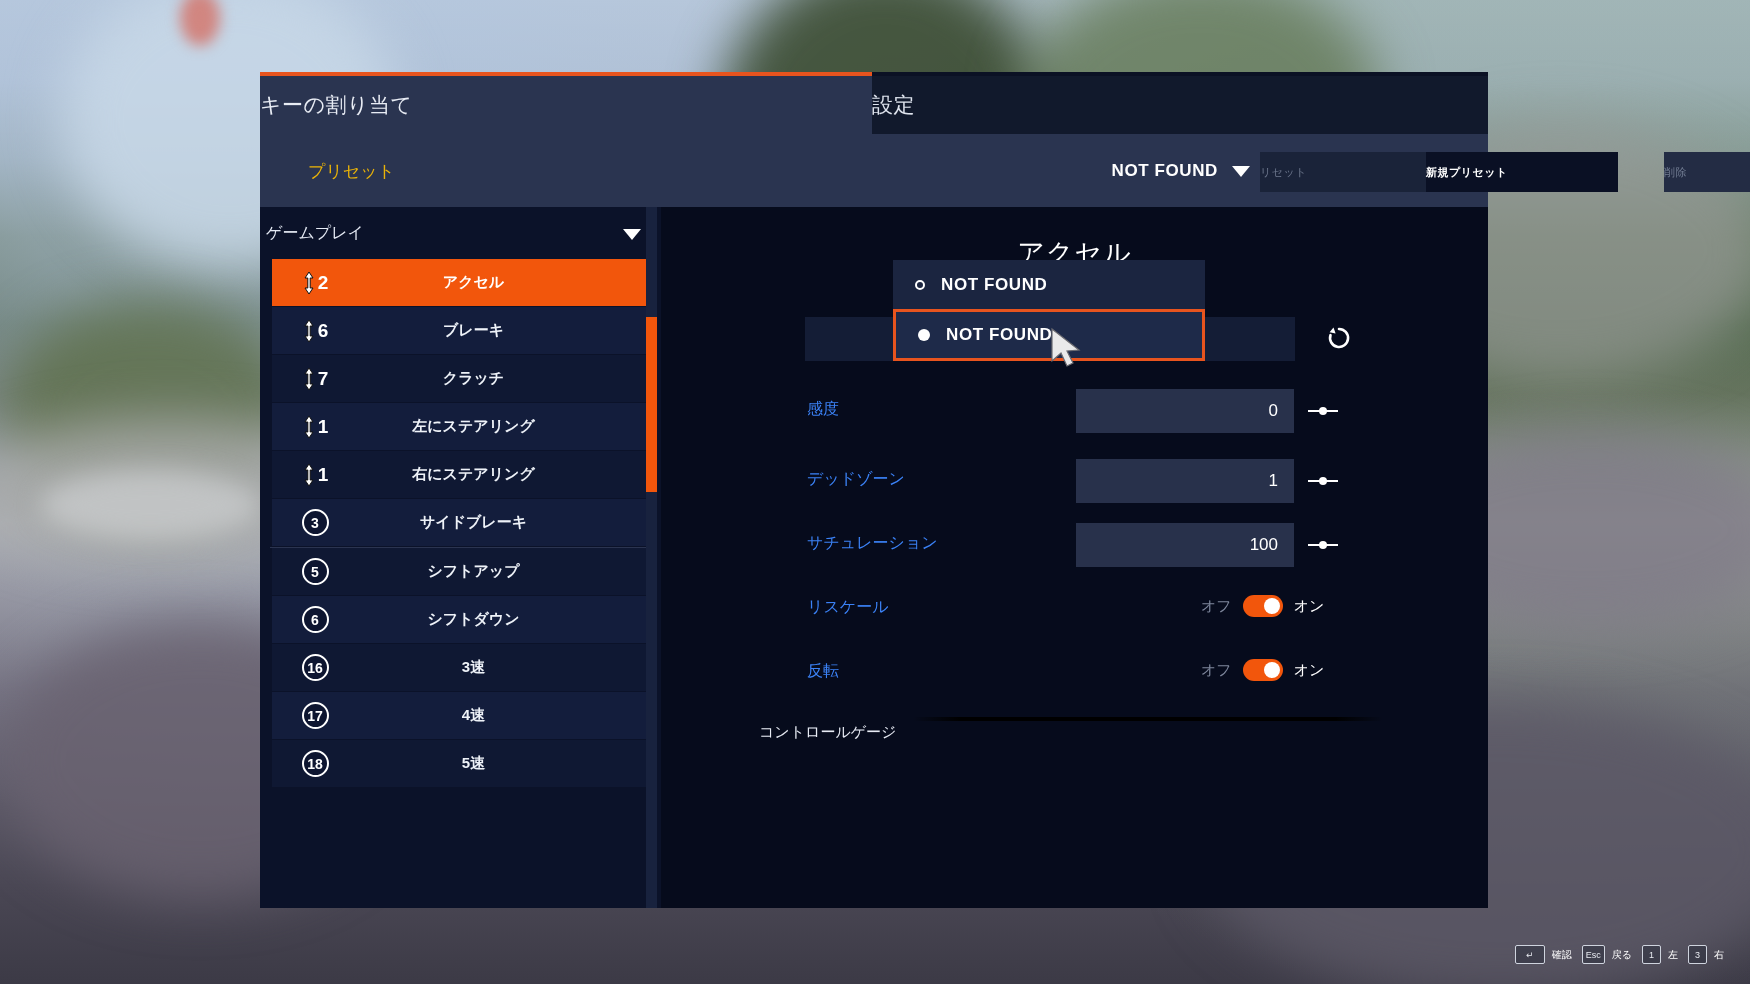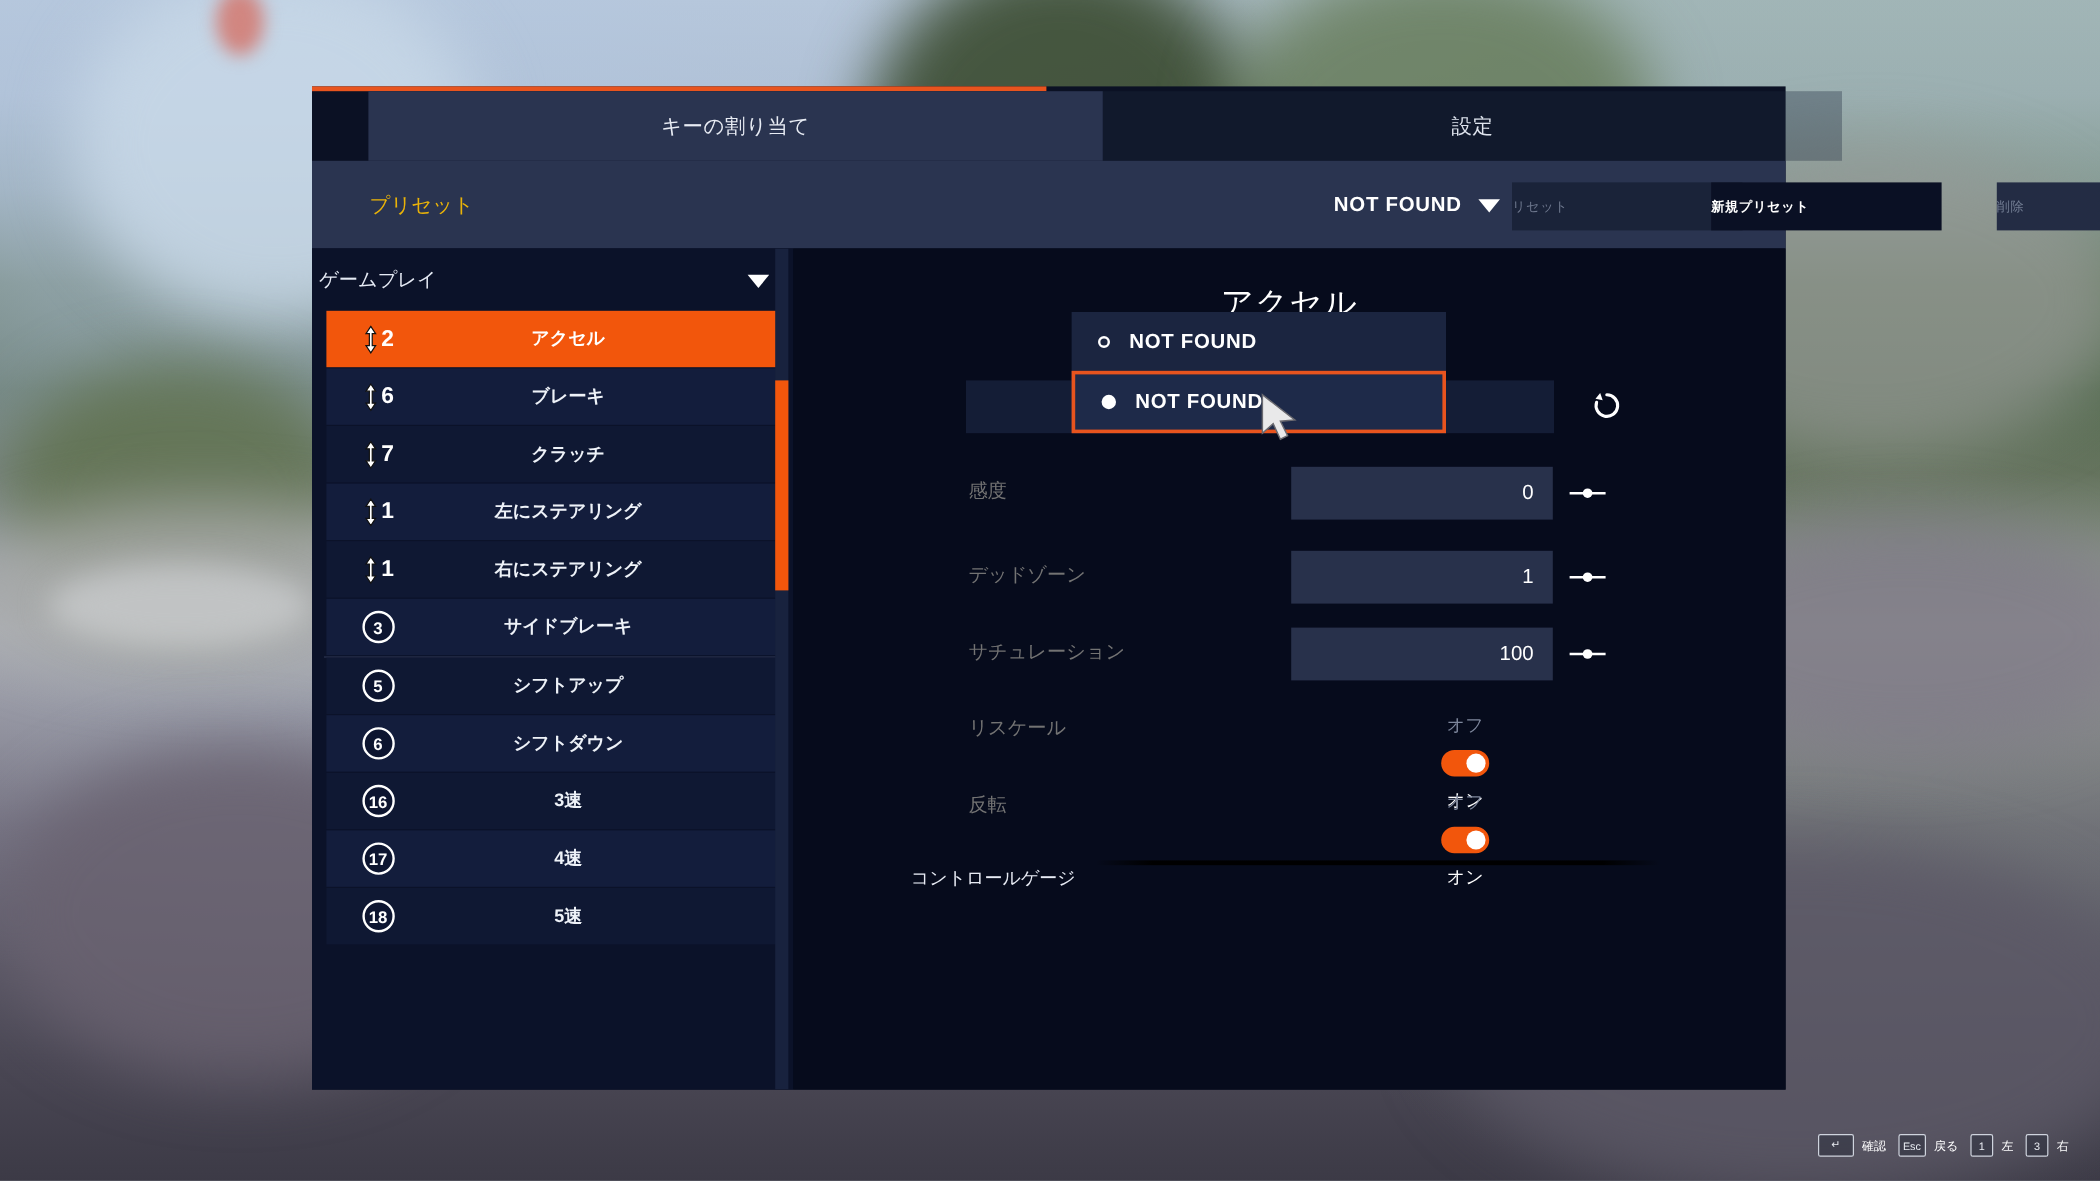--- a/index.html
+++ b/index.html
@@ -52,22 +52,22 @@
   .dialog-topbar {
     position: absolute; left: 0; top: 0;
     width: 612px; height: 4px;
     background: #e8541e;
   }
 
   
   .tabs { position: absolute; left: 0; top: 4px; width: 100%; height: 58px; }
   .tab {
     position: absolute; top: 0; height: 58px;
-    display: flex; align-items: center; justify-content: center;
-    color: #e8ecf4; font-size: 17px; letter-spacing: .5px; margin-left: 47px;
+    display: flex; align-items: center; justify-content: flex-start;
+    color: #e8ecf4; font-size: 21px; letter-spacing: .5px;
   }
   .tab-active { left: 0;   width: 612px; background: #2a3450; }
   .tab-inactive{ left: 612px; width: 616px; background: rgba(30,40,62,.34); color: #dfe4ee; }
 
   
   .presetbar {
     position: absolute; left: 0; top: 62px;
     width: 100%; height: 73px;
     background: #2a3450;
   }
@@ -187,38 +187,38 @@
     position: absolute; left: 655px; top: 108px;
     width: 46px; height: 46px;
     display: flex; align-items: center; justify-content: center;
   }
 
   .set-row {
     position: absolute; left: 0; width: 100%; height: 44px;
   }
   .set-label {
     position: absolute; left: 146px; top: 10px;
-    color: #737373; font-size: 16px;
+    color: #3b82f6; font-size: 16px;
   }
   .val-box {
     position: absolute; left: 415px; top: 0;
     width: 218px; height: 44px;
     background: #28314b;
     display: flex; align-items: center; justify-content: flex-end;
     padding-right: 16px;
     color: #ffffff; font-size: 17px;
   }
   .slider-ico {
     position: absolute; left: 645px; top: 17px;
     width: 34px; height: 10px;
   }
 
   .toggle-wrap {
     position: absolute; left: 540px; top: 8px;
-    display: flex; align-items: center; gap: 11px; flex-direction: column;
+    display: flex; align-items: center; gap: 11px;
   }
   .tg-off { color: #7e879c; font-size: 15px; }
   .tg-on  { color: #ffffff; font-size: 15px; }
   .switch {
     width: 40px; height: 22px; border-radius: 11px;
     background: #f2560c; position: relative;
   }
   .switch .knob {
     position: absolute; top: 3px; right: 3px;
     width: 16px; height: 16px; border-radius: 50%;

